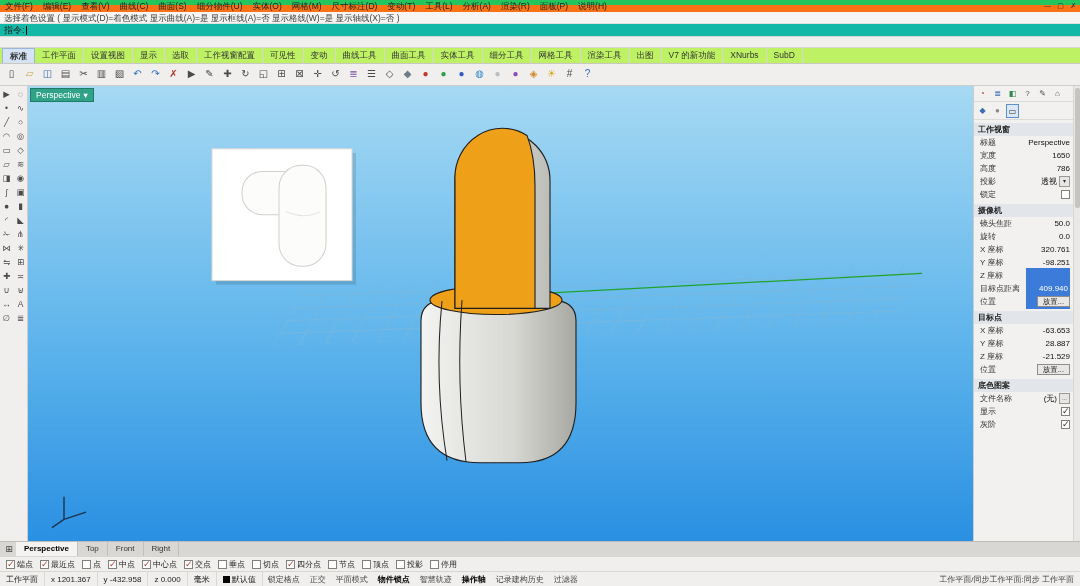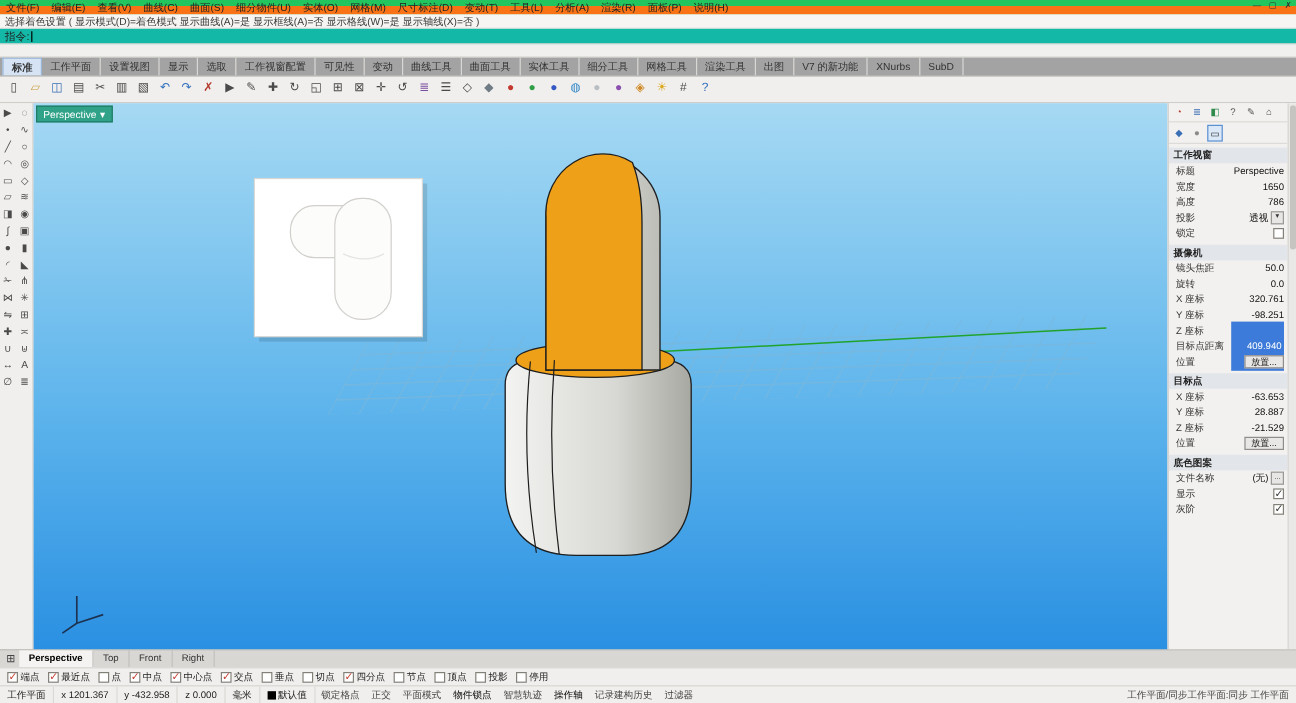--- a/index.html
+++ b/index.html
@@ -21,21 +21,21 @@
   .child-controls{margin-left:auto;display:flex}
   .child-btn{width:13px;text-align:center;font-size:7px;color:#333;line-height:11px}
 
   
   .cmd-history{height:12px;background:#f6f5f3;font-size:8.5px;line-height:12px;padding-left:4px;color:#3a3a3a;border-bottom:1px solid #e3e1de;white-space:nowrap;overflow:hidden;flex:0 0 auto}
   .cmd-prompt{height:13px;background:#14b8a6;font-size:9px;padding-left:4px;display:flex;align-items:center;gap:1px;border-bottom:1px solid #d8d6d3;flex:0 0 auto}
   .caret{width:1px;height:9px;background:#000}
   .cmd-gap{height:11px;background:#f1f0ee;border-bottom:1px solid #d8d6d3;flex:0 0 auto}
 
   
-  .tabbar{height:16px;background:#a3a3a3;display:flex;align-items:flex-end;font-size:8.5px;padding-left:2px;border-bottom:1px solid #c9c7c4;flex:0 0 auto;overflow:hidden}
+  .tabbar{height:16px;background:#bef264;display:flex;align-items:flex-end;font-size:8.5px;padding-left:2px;border-bottom:1px solid #c9c7c4;flex:0 0 auto;overflow:hidden}
   .rtab{padding:0 7px;line-height:15px;height:15px;color:#333;border-right:1px solid #d9d7d4;white-space:nowrap}
   .rtab.checked{background:var(--tab-active,#d5e3f5);border:1px solid #9ab6d8;border-bottom:none;font-weight:bold}
 
   
   .toolbar{height:22px;background:#f0efed;display:flex;align-items:center;gap:1px;padding-left:3px;border-bottom:1px solid #cfcdca;flex:0 0 auto;overflow:hidden}
   .tbicon{width:17px;height:17px;font-size:10px;line-height:16px;text-align:center;color:#4a4a4a;flex:0 0 auto}
 
   
   .main{flex:1;display:flex;min-height:0}
   .side-palette{width:28px;background:#f0efed;border-right:1px solid #cfcdca;display:grid;grid-template-columns:13px 13px;align-content:start;justify-content:center;gap:1px;padding-top:2px;flex:0 0 auto}
@@ -74,21 +74,21 @@
   
   .osnap{height:15px;background:#f0efed;display:flex;align-items:center;gap:7px;padding-left:6px;font-size:8px;border-top:1px solid #d8d6d3;flex:0 0 auto;overflow:hidden}
   .osnap-item{display:flex;align-items:center;gap:2px;white-space:nowrap}
   .osnap-item.checked .cb::after{content:"✓";position:absolute;left:0;top:-2px;font-size:9px;color:var(--check-red,#c43b2f)}
 
   
   .statusbar{height:15px;background:#f0efed;display:flex;align-items:center;font-size:8px;border-top:1px solid #d8d6d3;flex:0 0 auto;overflow:hidden}
   .sb-cell{padding:0 6px;border-right:1px solid #dbd9d6;line-height:15px;white-space:nowrap}
   .sb-toggles{display:flex}
   .sb-toggle{padding:0 5px;color:#444;white-space:nowrap}
-  .sb-toggle.checked{color:#000;font-weight:normal}
+  .sb-toggle.checked{color:#000;font-weight:bold}
   .swatch{display:inline-block;width:7px;height:7px;background:#000;margin-right:2px;vertical-align:middle}
   .sb-right{margin-left:auto;padding-right:6px;color:#444;white-space:nowrap}
 </style>
 </head>
 <body>
 
 <div class="app">
 
 
   <div class="menubar">

